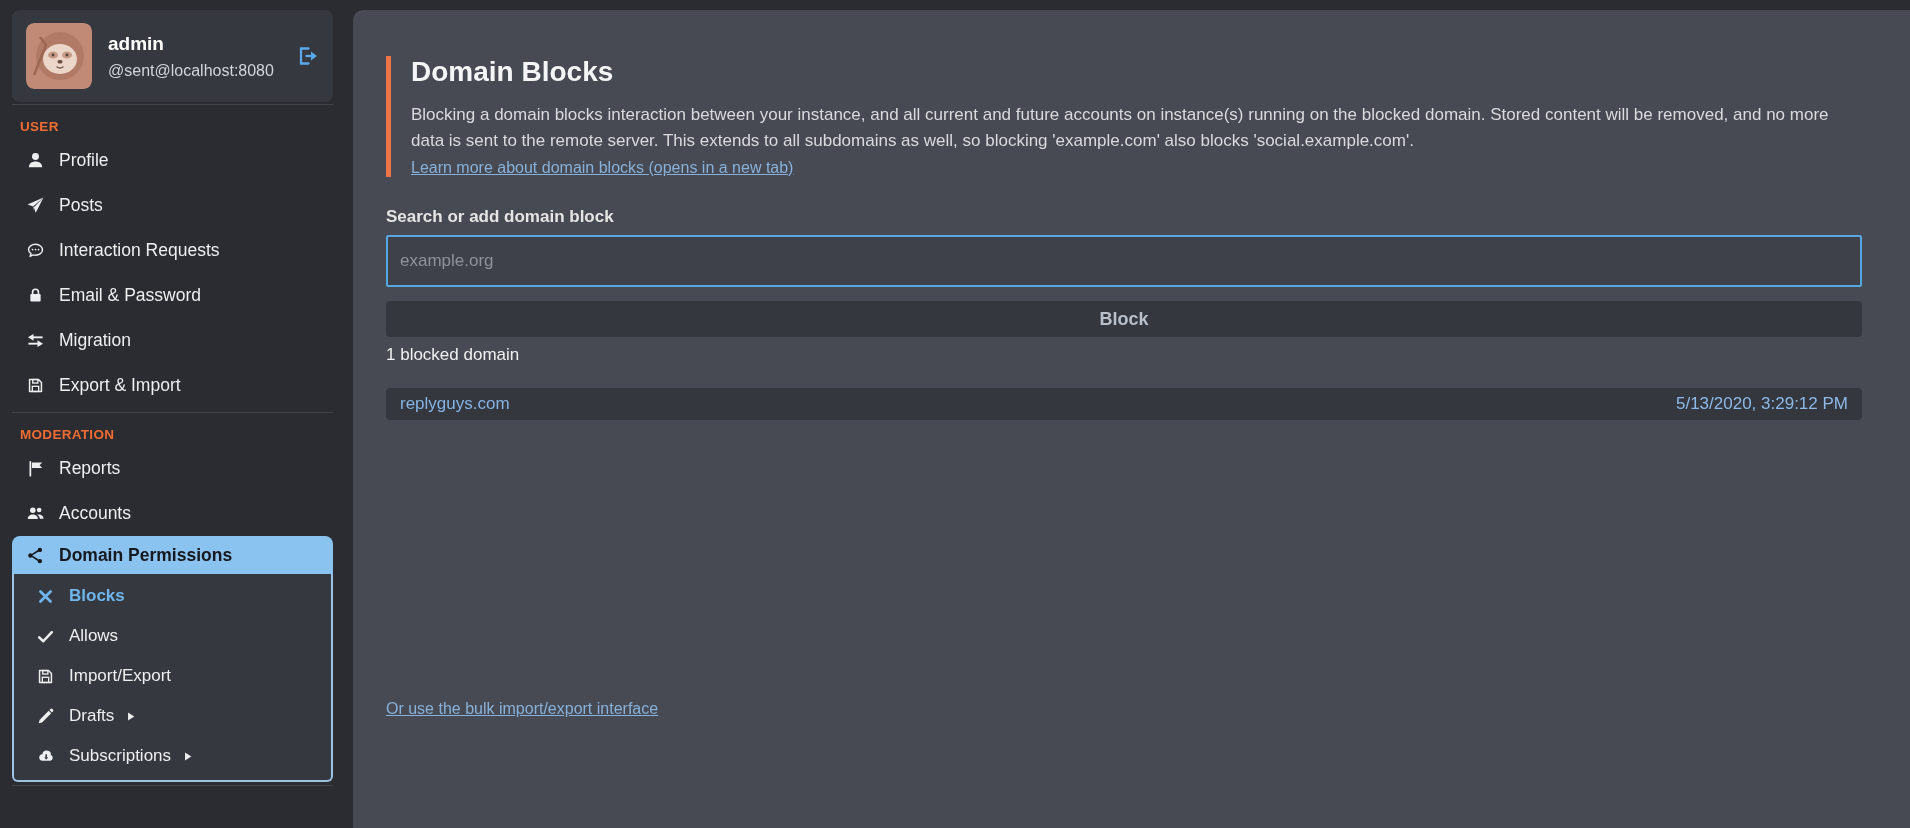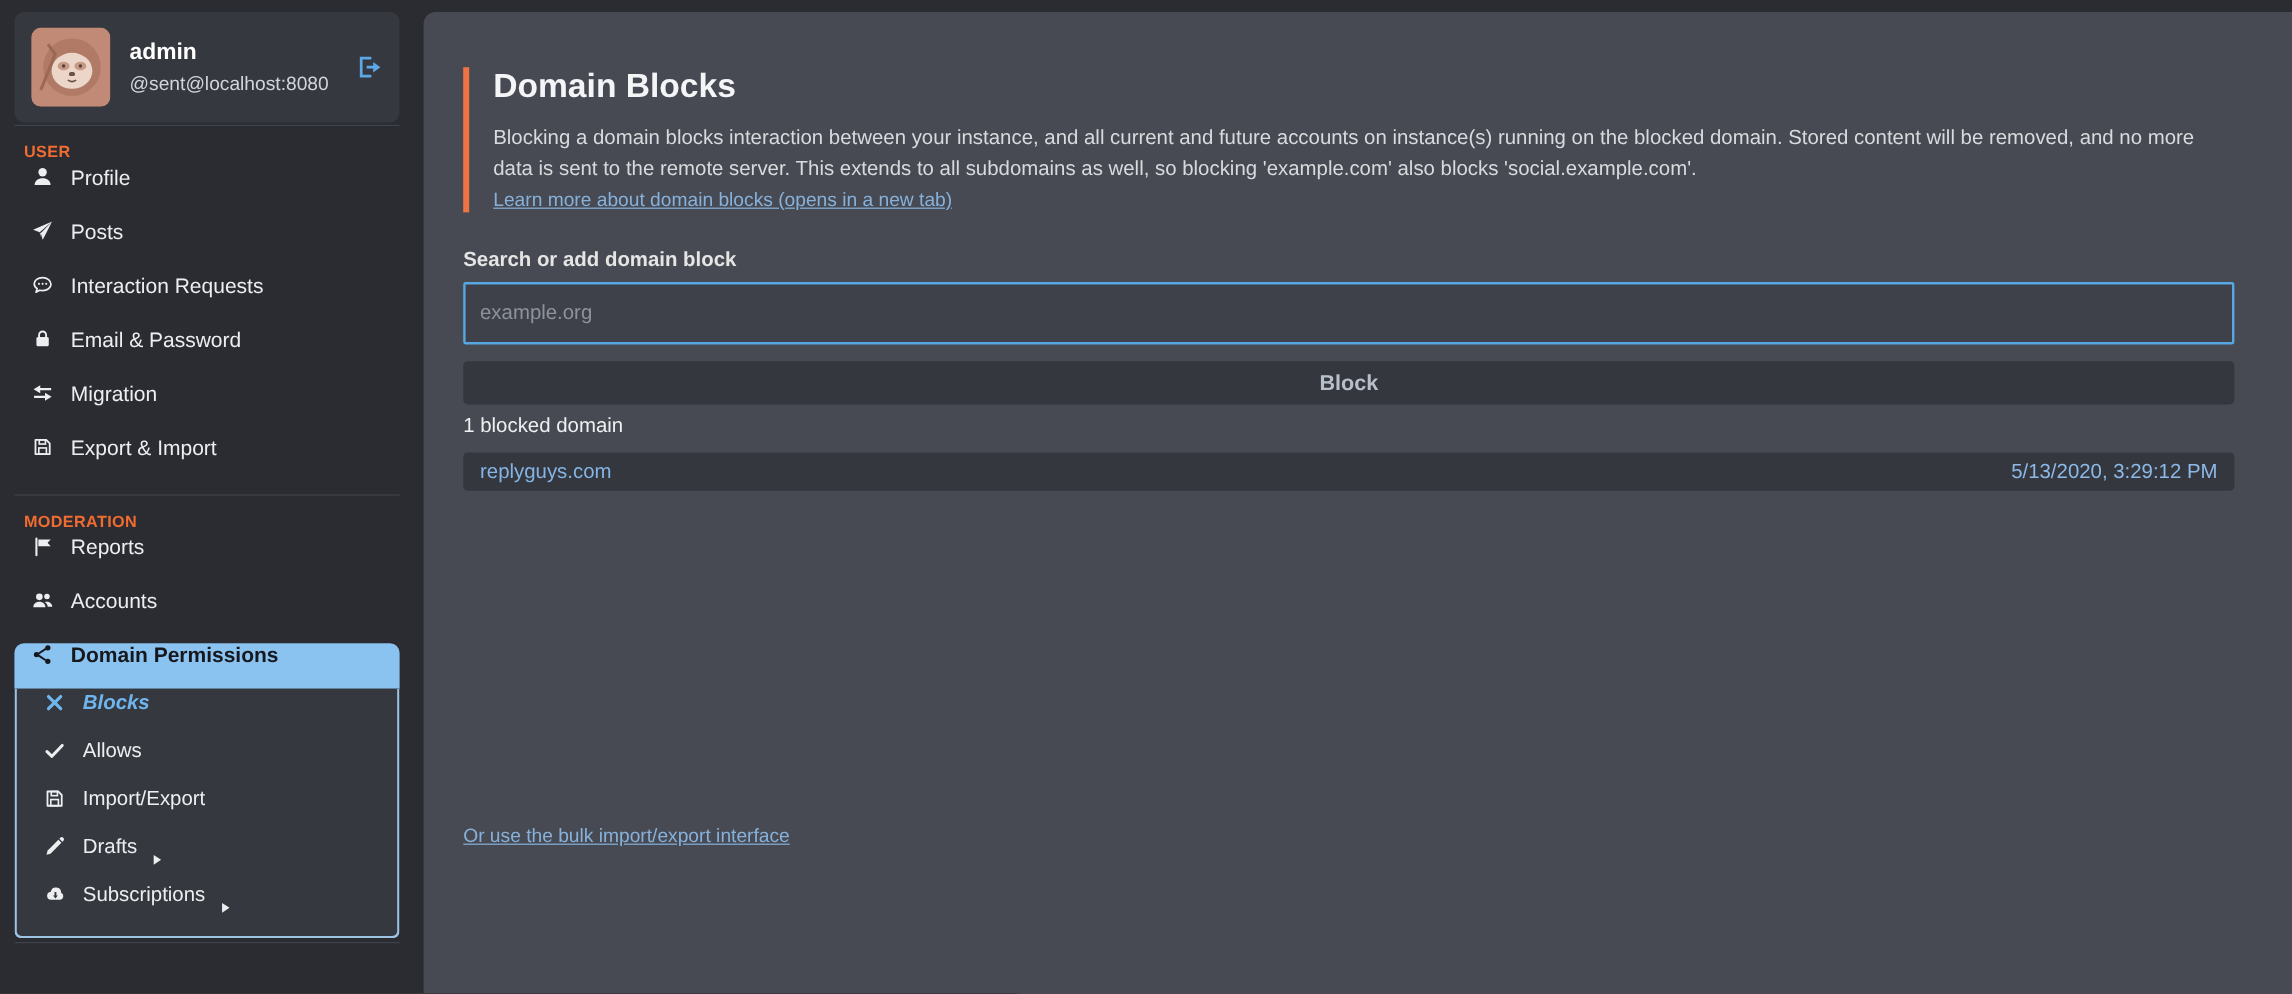--- a/index.html
+++ b/index.html
@@ -33,27 +33,27 @@
   .sidebar{width:345px;flex-shrink:0;padding:10px 12px 0;}
   .user-card{background:var(--card-bg);border-radius:8px;padding:13px 14px;display:flex;align-items:center;}
   .avatar{width:66px;height:66px;border-radius:8px;flex-shrink:0;display:block;}
   .user-meta{margin-left:16px;display:flex;flex-direction:column;gap:7px;}
   .user-name{font-size:19px;font-weight:700;color:#fff;}
   .user-handle{font-size:16px;color:#d2d5da;}
   .logout{margin-left:auto;color:#5aa8e8;display:flex;align-items:center;cursor:pointer;}
   .logout svg{width:24px;height:24px;}
   .divider{border-top:1px solid var(--divider);margin:2px 0 0;}
   .nav-heading{font-size:13.5px;font-weight:700;color:var(--orange-heading);padding-left:8px;margin:14px 0 4px;letter-spacing:.3px;}
-  .nav-item{display:flex;height:45px;padding:0 8px 0 12px;font-size:17.5px;color:#eceef0;cursor:pointer;}
+  .nav-item{display:flex;align-items:center;height:45px;padding:0 8px 0 12px;font-size:17.5px;color:#eceef0;cursor:pointer;}
   .nav-item .icn{width:22px;display:flex;justify-content:center;margin-right:13px;flex-shrink:0;}
   .ic{width:19px;height:19px;display:block;}
   .nav-item.active-top{background:var(--blue-sel);color:#16181d;font-weight:700;border-radius:8px 8px 0 0;height:38px;}
   .submenu{background:var(--card-bg);border:2px solid var(--submenu-border);border-top:none;border-radius:0 0 6px 6px;padding:2px 0 4px;}
   .submenu .nav-item{height:40px;padding-left:20px;font-size:17px;}
-  .submenu .nav-item.active-sub{color:var(--blue-item);font-weight:700;font-style:italic;}
+  .submenu .nav-item.active-sub{color:var(--blue-item);font-weight:700;}
   .caret{margin-left:10px;display:flex;align-items:center;}
   .caret svg{width:13px;height:13px;}
   
   .main-wrap{flex:1;padding:10px 0 0 8px;display:flex;}
   .panel{flex:1;background:var(--panel-bg);border-top-left-radius:10px;padding:46px 48px 0 33px;overflow:hidden;}
   .header-block{border-left:5px solid var(--orange);padding-left:20px;margin-bottom:28px;}
   .page-title{font-size:28px;font-weight:700;margin:0 0 14px;color:#f4f5f7;}
   .page-desc{font-size:17px;line-height:1.5;margin:0 0 6px;color:var(--muted);}
   a.link{color:var(--blue-link);text-decoration:underline;font-size:16px;cursor:pointer;}
   .form-label{display:block;font-size:17px;font-weight:700;margin:30px 0 8px;color:#e5e5e5;}
@@ -67,21 +67,21 @@
   .block-btn{
     width:100%;height:36px;margin-top:14px;border:none;border-radius:4px;
     background:var(--control-bg);color:#b9c0ca;font-size:18px;font-weight:700;
     cursor:pointer;font-family:"Liberation Sans",sans-serif;
   }
   .count-text{font-size:17px;margin-top:8px;color:#eef0f2;}
   .row-list{margin-top:12px;display:flex;flex-direction:column;gap:6px;}
   .domain-row{
     display:flex;justify-content:space-between;align-items:center;
     background:var(--control-bg);border-radius:4px;height:32px;padding:0 14px;
-    font-size:17px;cursor:pointer;
+    font-size:17px;cursor:pointer;margin-top:11px;
   }
   .domain-row .domain{color:#85b4e4;}
   .domain-row .date{color:#8cb9e8;}
   .bulk-link{display:inline-block;margin-top:280px;font-size:17px;}
 </style>
 </head>
 <body>
 
 <svg width="0" height="0" style="position:absolute" aria-hidden="true">
   <defs>

